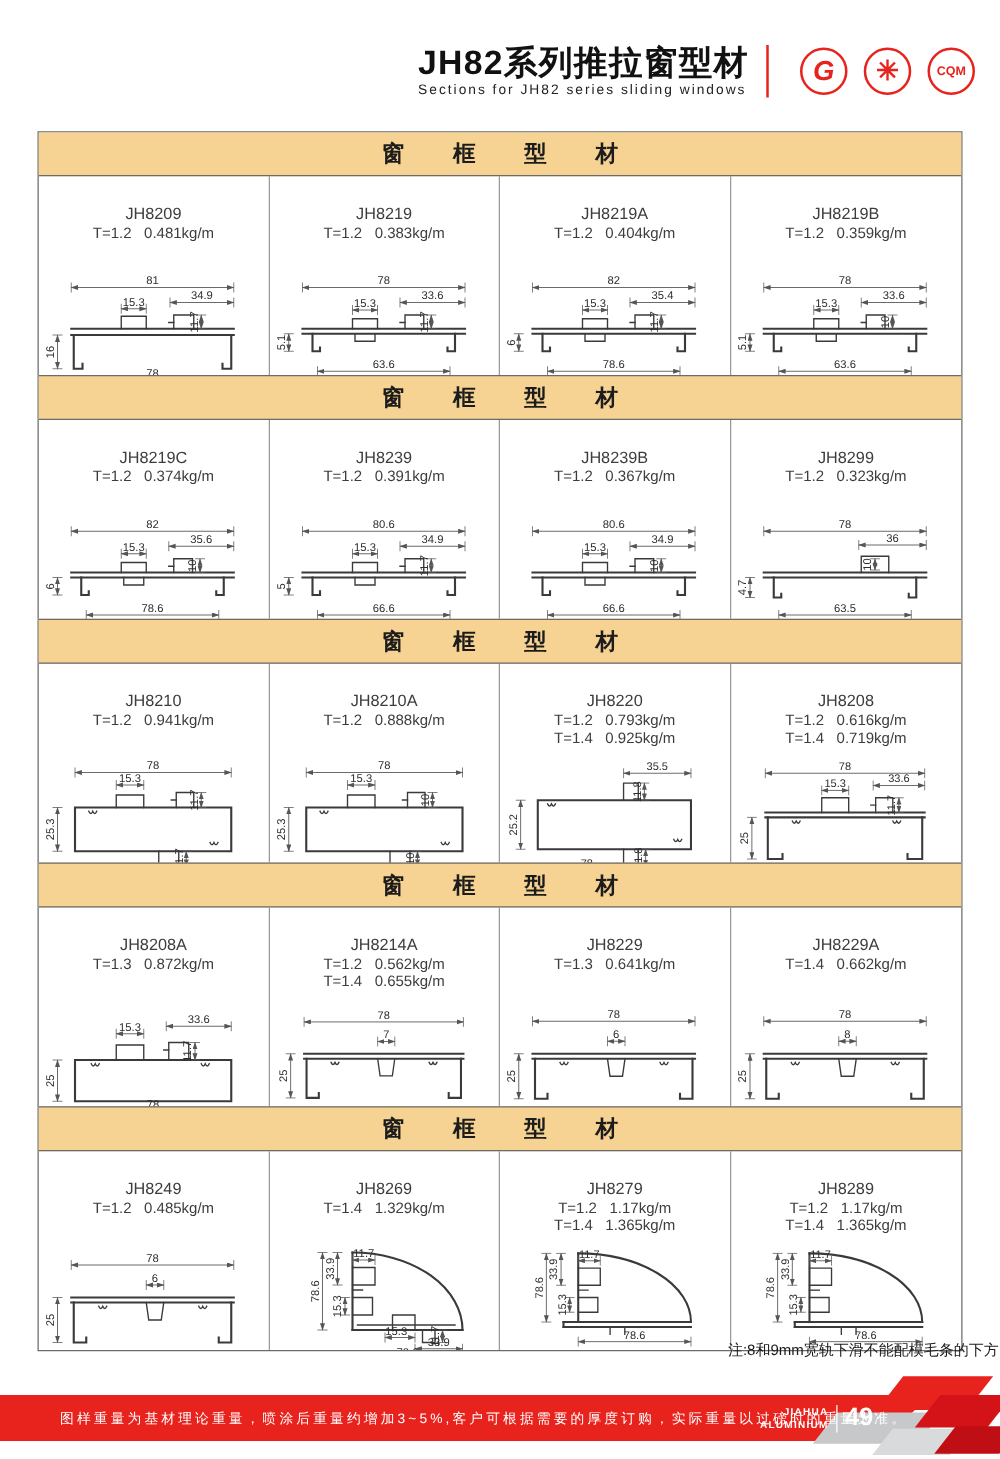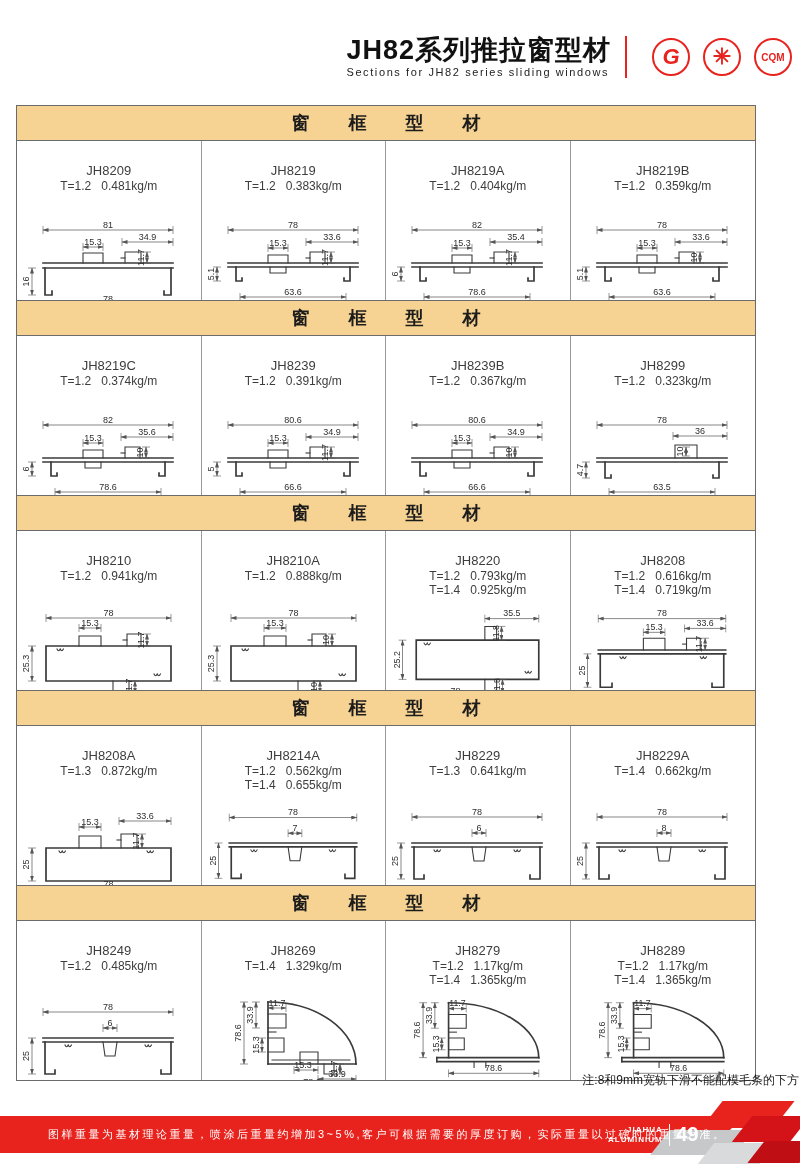--- a/index.html
+++ b/index.html
@@ -1,32 +1,32 @@
 <!DOCTYPE html>
 <html style="--red: #e8231e; --band: #f6d392;"><head>
 <meta charset="utf-8">
 <style>
   html,body{margin:0;padding:0;background:#fff;}
   #page{position:relative;width:800px;height:1167px;background:#fff;overflow:hidden;
         font-family:"Liberation Sans",sans-serif;color:#222;}
   
   #header{position:absolute;top:26px;left:0;width:800px;height:62px;
-          display:flex;justify-content:flex-end;align-items:center;padding-right:8px;box-sizing:border-box;}
+          display:flex;justify-content:flex-end;align-items:center;padding-right:20px;box-sizing:border-box;}
   .title-block{text-align:left;margin-right:14px;}
   .title-cn{font-size:27px;font-weight:bold;color:#111;letter-spacing:1px;line-height:1.05;}
   .title-en{font-size:11px;color:#222;letter-spacing:1.6px;margin-top:2px;}
   .hdr-divider{width:2px;height:42px;background:var(--red);margin:0 12px 0 0;}
   .logo{width:38px;height:38px;border:2.4px solid var(--red);border-radius:50%;
         display:flex;align-items:center;justify-content:center;margin-left:13px;
         color:var(--red);font-weight:bold;box-sizing:border-box;}
   .logo.g{font-size:22px;font-style:italic;}
   .logo.star{font-size:22px;}
   .logo.cqm{font-size:10px;letter-spacing:0;}
   
-  #table{position:absolute;top:105px;left:16px;width:740px;border:1px solid #6b6b6b;box-sizing:border-box;}
+  #table{position:absolute;top:105px;left:30px;width:740px;border:1px solid #6b6b6b;box-sizing:border-box;}
   .band{height:34px;background:var(--band);border-bottom:1px solid #6b6b6b;
         display:flex;align-items:center;justify-content:center;}
   .band:not(:first-child){border-top:1px solid #6b6b6b;}
   .band-label{font-size:18px;font-weight:bold;color:#1c1c1c;letter-spacing:17px;text-indent:17px;}
   .row{display:grid;grid-template-columns:1fr 1fr 1fr 1fr;height:159px;}
   .cell{border-right:1px solid #999;text-align:center;padding-top:23px;box-sizing:border-box;overflow:hidden;}
   .cell:last-child{border-right:none;}
   .code{font-size:13px;color:#3d3d3d;line-height:1.15;}
   .spec{font-size:12px;color:#3d3d3d;white-space:pre;line-height:1.2;min-height:14px;}
   svg.draw{display:block;margin:1px auto 0;}

